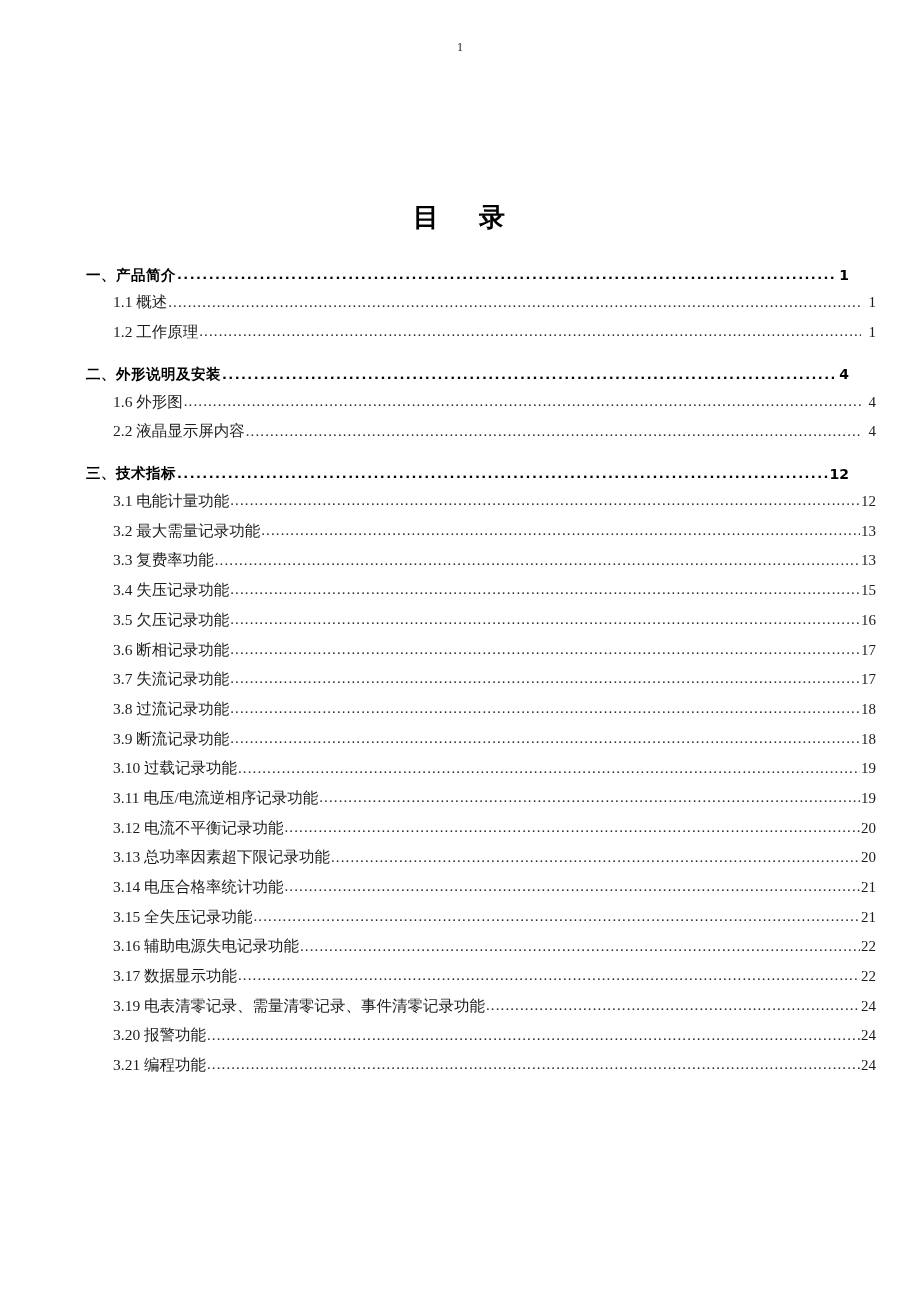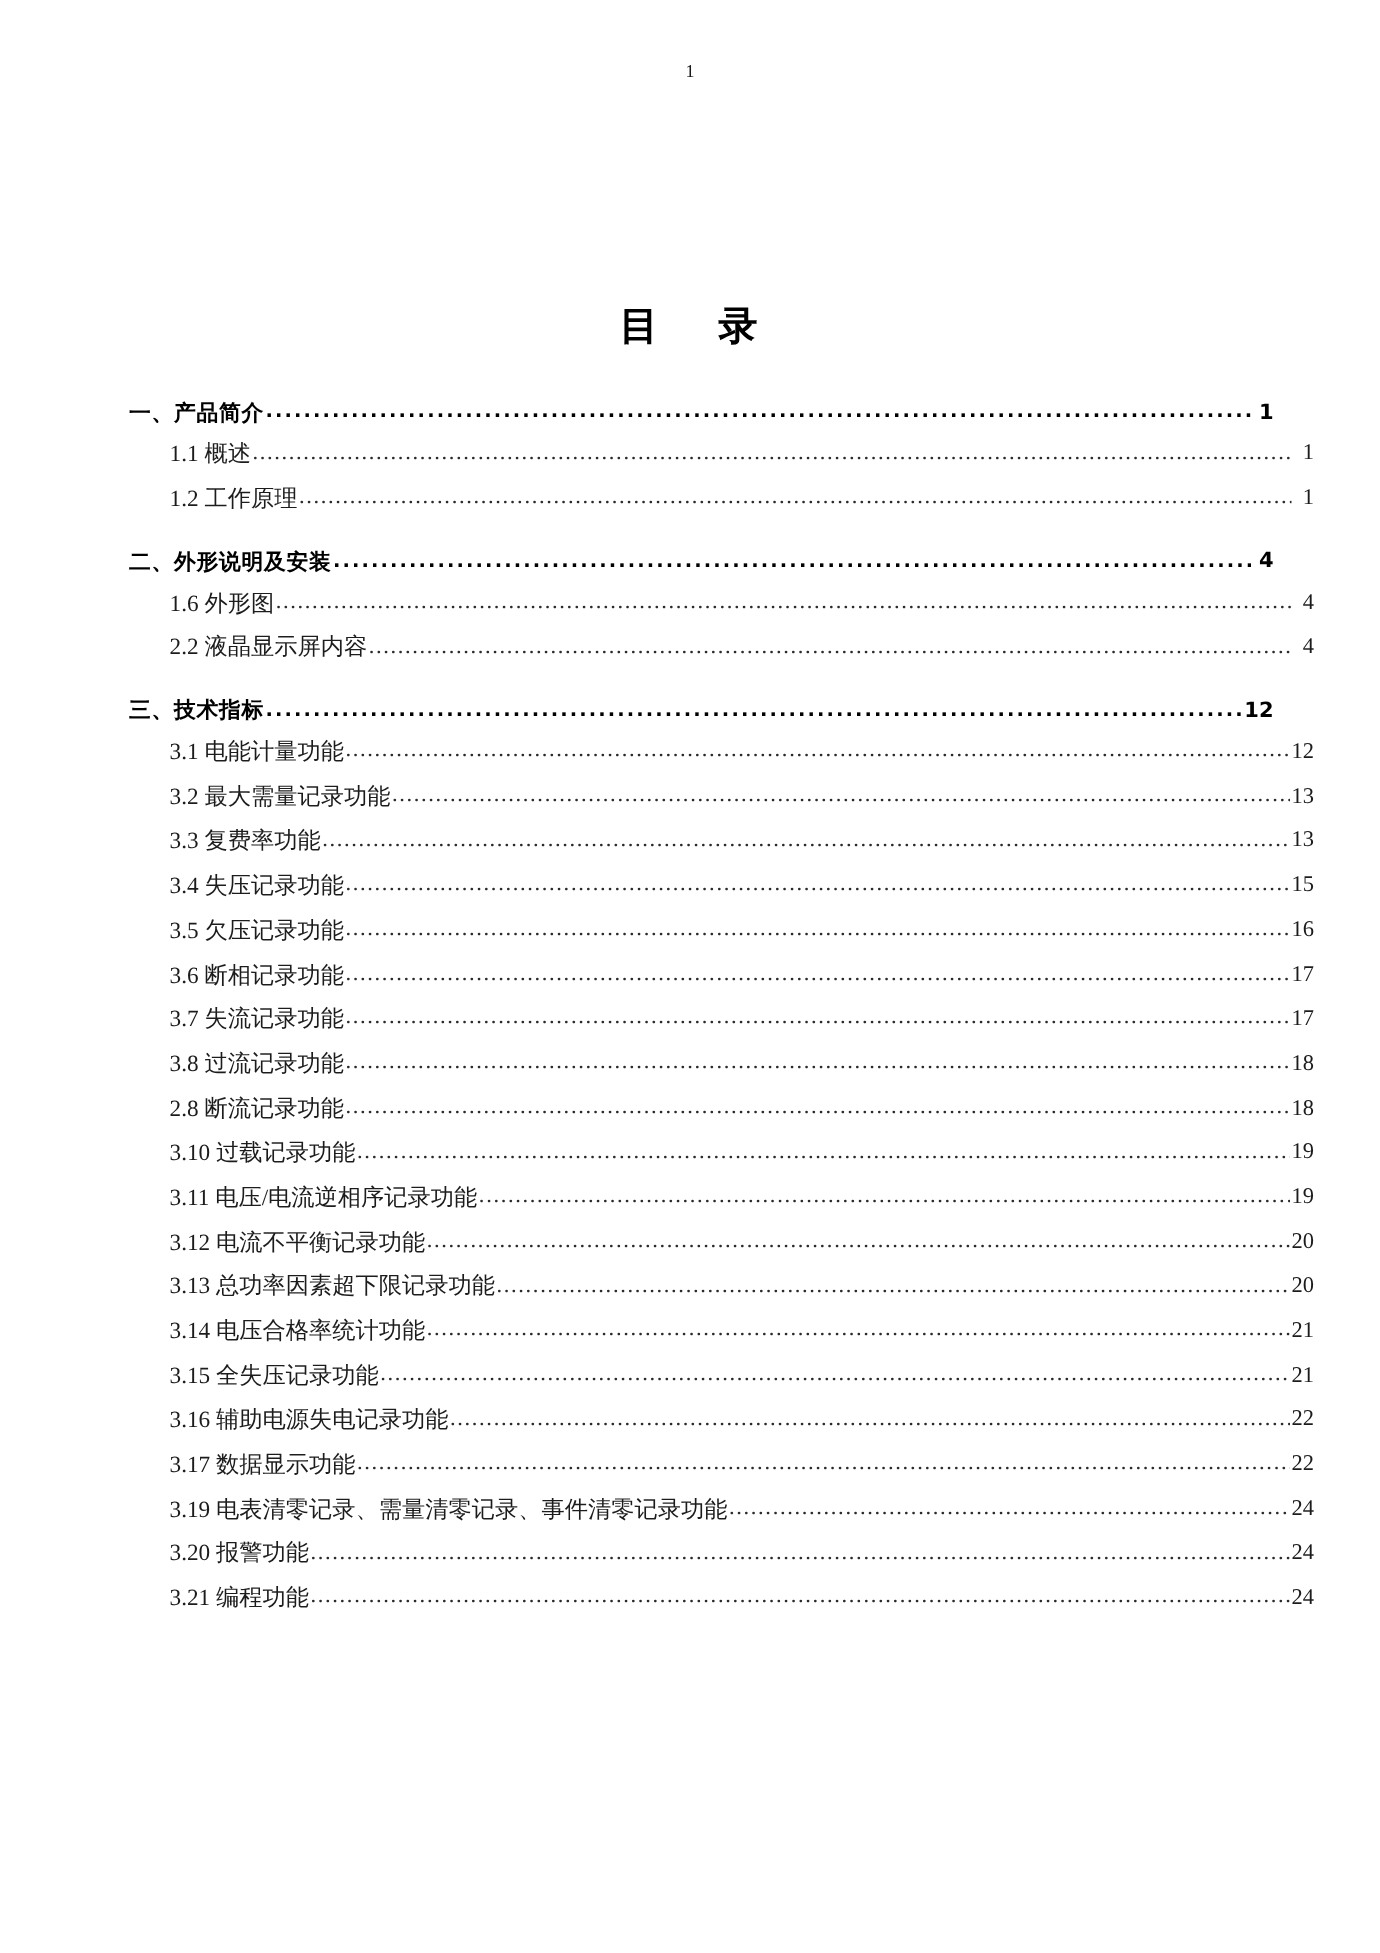--- a/index.html
+++ b/index.html
@@ -211,21 +211,21 @@
         <span class="lbl">3.7 失流记录功能</span>
         <span class="leader"></span>
         <span class="pg">17</span>
       </div>
       <div class="toc-entry level-2">
         <span class="lbl">3.8 过流记录功能</span>
         <span class="leader"></span>
         <span class="pg">18</span>
       </div>
       <div class="toc-entry level-2">
-        <span class="lbl">2.8 断流记录功能</span>
+        <span class="lbl">3.9 断流记录功能</span>
         <span class="leader"></span>
         <span class="pg">18</span>
       </div>
       <div class="toc-entry level-2">
         <span class="lbl">3.10 过载记录功能</span>
         <span class="leader"></span>
         <span class="pg">19</span>
       </div>
       <div class="toc-entry level-2">
         <span class="lbl">3.11 电压/电流逆相序记录功能</span>

